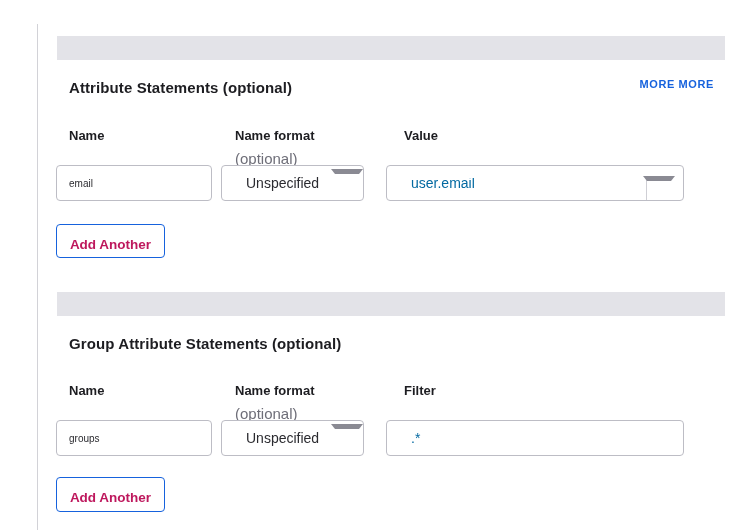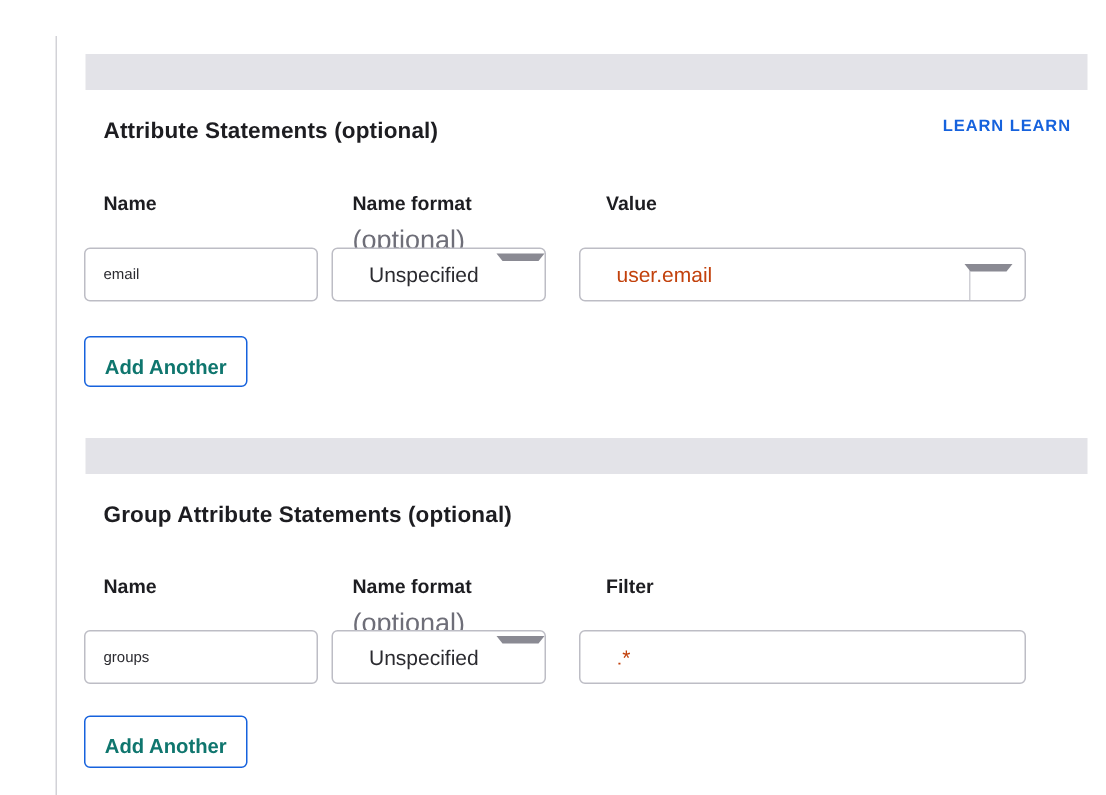--- a/index.html
+++ b/index.html
@@ -31,21 +31,21 @@
     font-size:11px; font-weight:600; letter-spacing:0.6px;
     color:#1662dd; text-decoration:none; cursor:pointer;
   }
 
   .col-header {
     position:absolute;
     font-size:13px; font-weight:bold; color:#1d1d21;
   }
   .col-note {
     position:absolute;
-    font-size:18px; font-weight:normal; color:#6e6e78;
+    font-size:15px; font-weight:normal; color:#6e6e78;
   }
 
   .text-input {
     position:absolute; height:36px;
     border:1px solid #bdbdc5; border-radius:4px; background:#fff;
     font-family:"Liberation Sans", sans-serif;
     font-size:10px; color:#2b2b30; padding:0 12px; outline:none;
   }
 
   .select-box {
@@ -65,52 +65,52 @@
   }
 
   .combo {
     position:absolute; height:36px;
     border:1px solid #bdbdc5; border-radius:4px; background:#fff;
     display:flex; align-items:stretch; overflow:hidden;
   }
   .combo .combo-input {
     flex:1; border:none; outline:none; padding:0 12px;
     font-family:"Liberation Sans", sans-serif;
-    font-size:14px; color:#c2410c; background:transparent; min-width:0;
+    font-size:14px; color:#0369a1; background:transparent; min-width:0;
   }
   .combo .combo-arrow {
     flex:none; width:23px; border-left:1px solid #cfcfd5;
     display:flex; align-items:center; justify-content:center;
     background:#fff; cursor:pointer;
   }
   .combo .combo-select {
     flex:none; width:143px; border-right:1px solid #cfcfd5;
     display:flex; align-items:center; justify-content:space-between;
     padding:0 12px; cursor:pointer;
   }
 
   .add-btn {
     position:absolute; left:32px; width:109px; height:34px;
     background:#fff; border:1px solid #1662dd; border-radius:4px;
     font-family:"Liberation Sans", sans-serif;
-    font-size:13.5px; font-weight:bold; color:#0f766e;
+    font-size:13.5px; font-weight:bold; color:#be185d;
     cursor:pointer;
   }
 </style>
 </head>
 <body>
 
 <div class="stage">
   <div class="card"></div>
 
   <div class="divider" style="top:12px;"></div>
 
   <div class="section-title" style="top:43px;">Attribute Statements (optional)</div>
 
-  <a class="learn-more">LEARN LEARN</a>
+  <a class="learn-more">MORE MORE</a>
 
   <div class="col-header" style="left:33px; top:92px;">Name</div>
   <div class="col-header" style="left:199px; top:92px;">Name format</div>
   <div class="col-note" style="left:199px; top:114px;">(optional)</div>
   <div class="col-header" style="left:368px; top:92px;">Value</div>
 
   <input class="text-input" style="left: 32px; top: 141px; width: 156px;" type="text" value="email">
 
   <div class="select-box" style="left:197px; top:141px; width:143px;">
     <span class="select-label">Unspecified</span>

